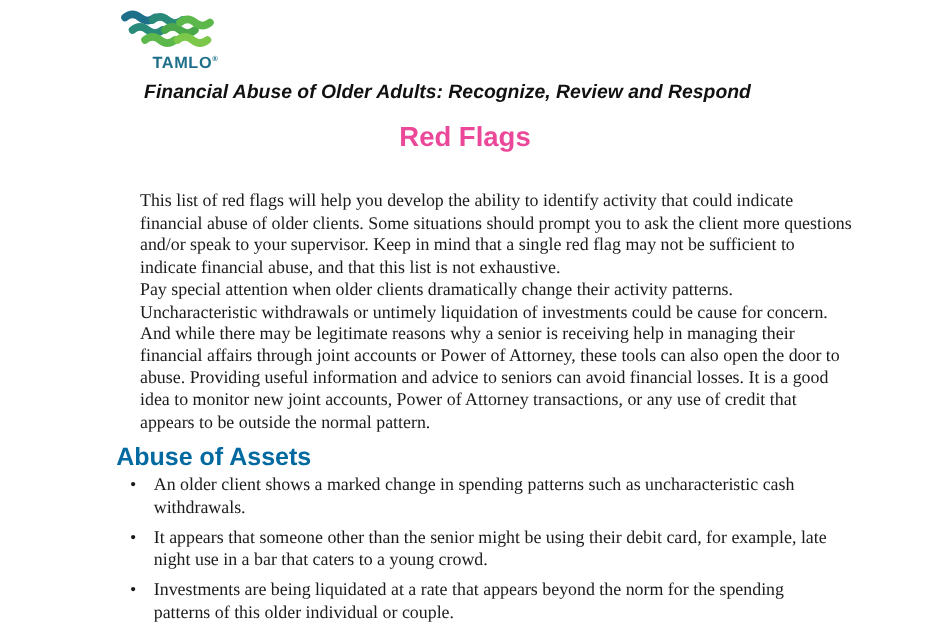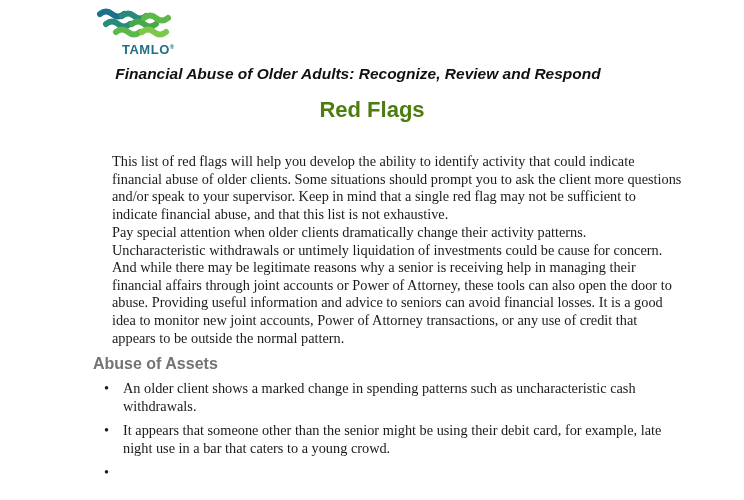--- a/index.html
+++ b/index.html
@@ -2,25 +2,25 @@
 <html><head>
 <meta charset="utf-8">
 <style>
   html, body { margin: 0; padding: 0; background: #ffffff; }
   body { width: 744px; height: 500px; overflow: hidden; position: relative; font-family: "Liberation Serif", serif; color: #1a1a1a; }
   .logo { position: absolute; left: 92px; top: 6px; width: 110px; height: 50px; }
   .logo svg { position: absolute; left: 0; top: 0; }
   .logo-text { position: absolute; left: 30px; top: 36px; font-family: "Liberation Sans", sans-serif; font-weight: bold; font-size: 13px; color: #1d6f8a; letter-spacing: 0.5px; }
   .logo-text sup { font-size: 6px; color: #1d6f8a; }
   .subtitle { position: absolute; left: 0; width: 716px; top: 65px; text-align: center; font-family: "Liberation Sans", sans-serif; font-style: italic; font-weight: bold; font-size: 15.5px; color: #111; }
-  .title { position: absolute; left: 0; width: 744px; top: 97px; text-align: center; font-family: "Liberation Sans", sans-serif; font-weight: bold; font-size: 22px; color: #4d7c0f; }
+  .title { position: absolute; left: 0; width: 744px; top: 97px; text-align: center; font-family: "Liberation Sans", sans-serif; font-weight: bold; font-size: 22px; color: #ec4899; }
   .para { position: absolute; left: 93px; width: 570px; font-size: 14.3px; line-height: 17.6px; margin-left: 19px; }
   .p1 { top: 153px; }
   .p2 { top: 224px; }
-  .section { position: absolute; left: 93px; top: 355px; font-family: "Liberation Sans", sans-serif; font-weight: bold; font-size: 16px; color: #737373; }
+  .section { position: absolute; left: 93px; top: 355px; font-family: "Liberation Sans", sans-serif; font-weight: bold; font-size: 20px; color: #0369a1; }
   ul.flags { position: absolute; left: 93px; top: 380px; width: 570px; margin: 0; padding: 0; list-style: none; }
   ul.flags li { position: relative; padding-left: 30px; font-size: 14.3px; line-height: 17.6px; margin-bottom: 7px; }
   ul.flags li .bullet { position: absolute; left: 11px; top: 0; }
 </style>
 </head>
 <body>
 
 <div class="logo">
   <svg width="100" height="40" viewBox="0 0 100 40">
     <g fill="none" stroke-width="6" stroke-linecap="round">
@@ -40,14 +40,14 @@
 <div class="title">Red Flags</div>
 
 <div class="para p1">This list of red flags will help you develop the ability to identify activity that could indicate financial abuse of older clients. Some situations should prompt you to ask the client more questions and/or speak to your supervisor. Keep in mind that a single red flag may not be sufficient to indicate financial abuse, and that this list is not exhaustive.</div>
 <div class="para p2">Pay special attention when older clients dramatically change their activity patterns. Uncharacteristic withdrawals or untimely  liquidation of investments could be cause for concern. And while there may be legitimate reasons why a senior is receiving help in managing their financial affairs through joint accounts or Power of Attorney, these tools can also open the door to abuse. Providing useful information and advice to seniors can avoid financial losses. It is a good idea to monitor new joint accounts, Power of Attorney transactions, or any use of credit that appears to be outside the normal pattern.</div>
 
 <div class="section">Abuse of Assets</div>
 
 <ul class="flags">
   <li><span class="bullet">•</span><span>An older client shows a marked change in spending patterns such as uncharacteristic cash withdrawals.</span></li>
   <li><span class="bullet">•</span><span>It appears that someone other than the senior might be using their debit card, for example, late night use in a bar that caters to a young crowd.</span></li>
-  <li><span class="bullet">•</span></li>
+  <li><span class="bullet">•</span><span>Investments are being liquidated at a rate that appears beyond the norm for the spending patterns of this older individual or couple.</span></li>
 </ul>
 
 </body></html>

